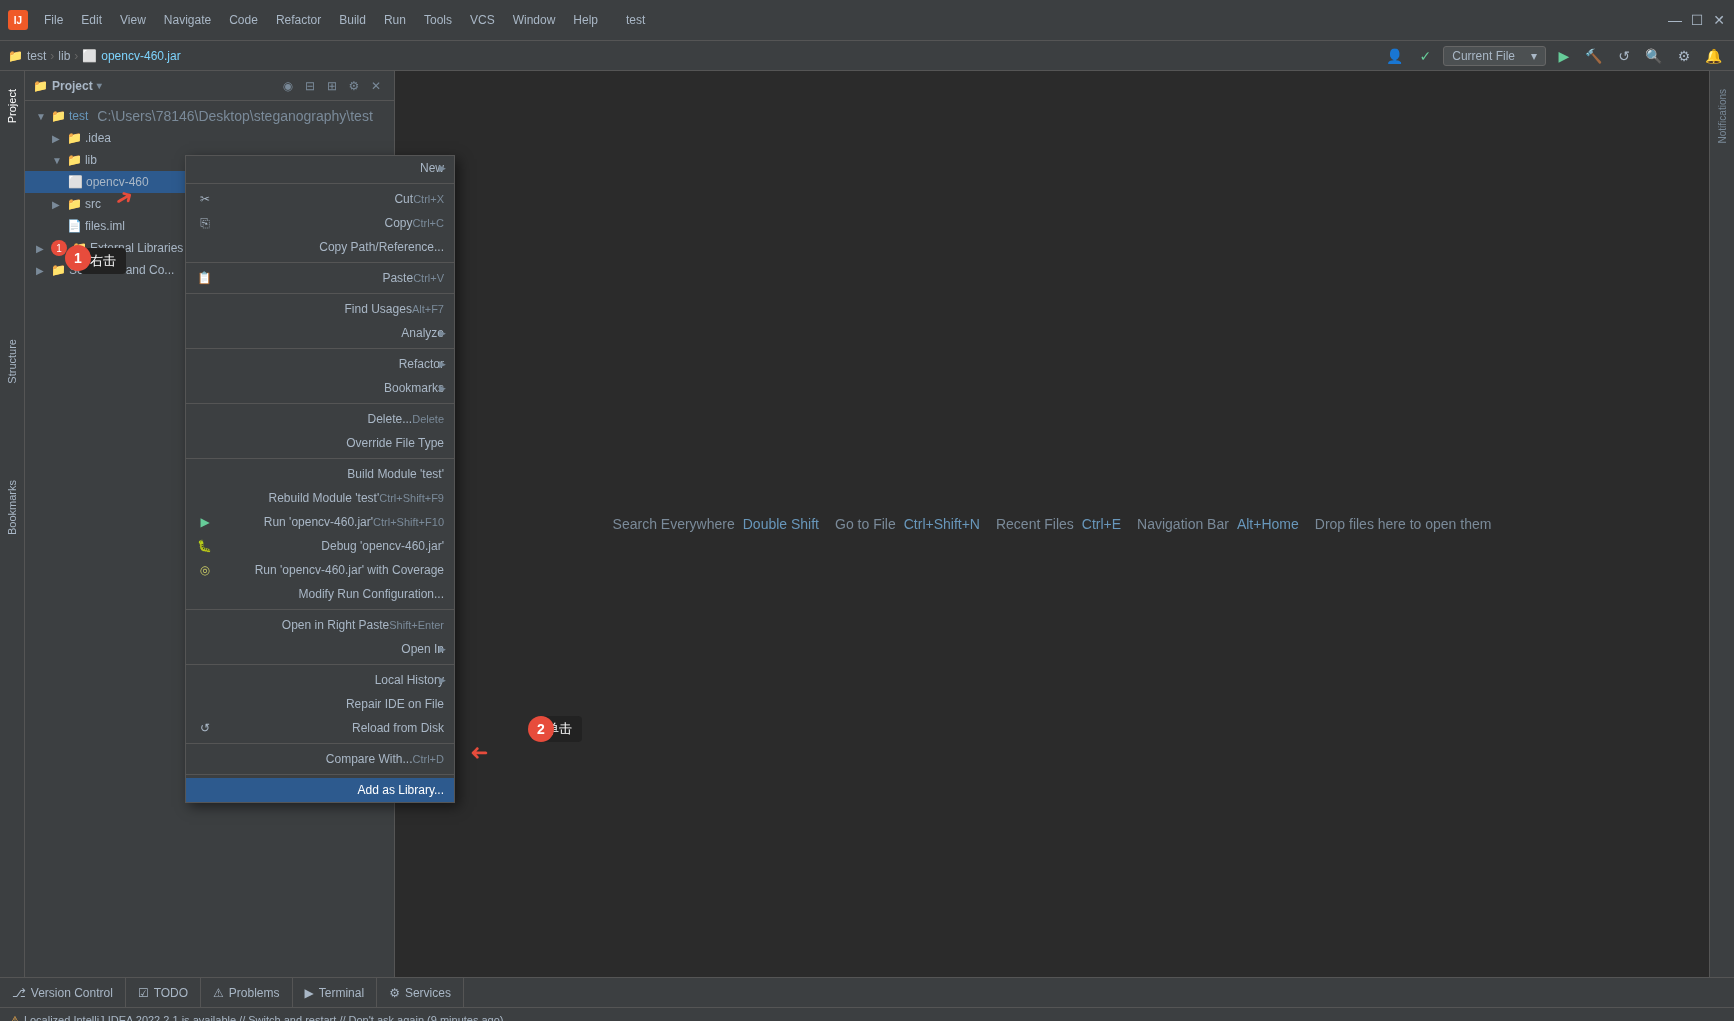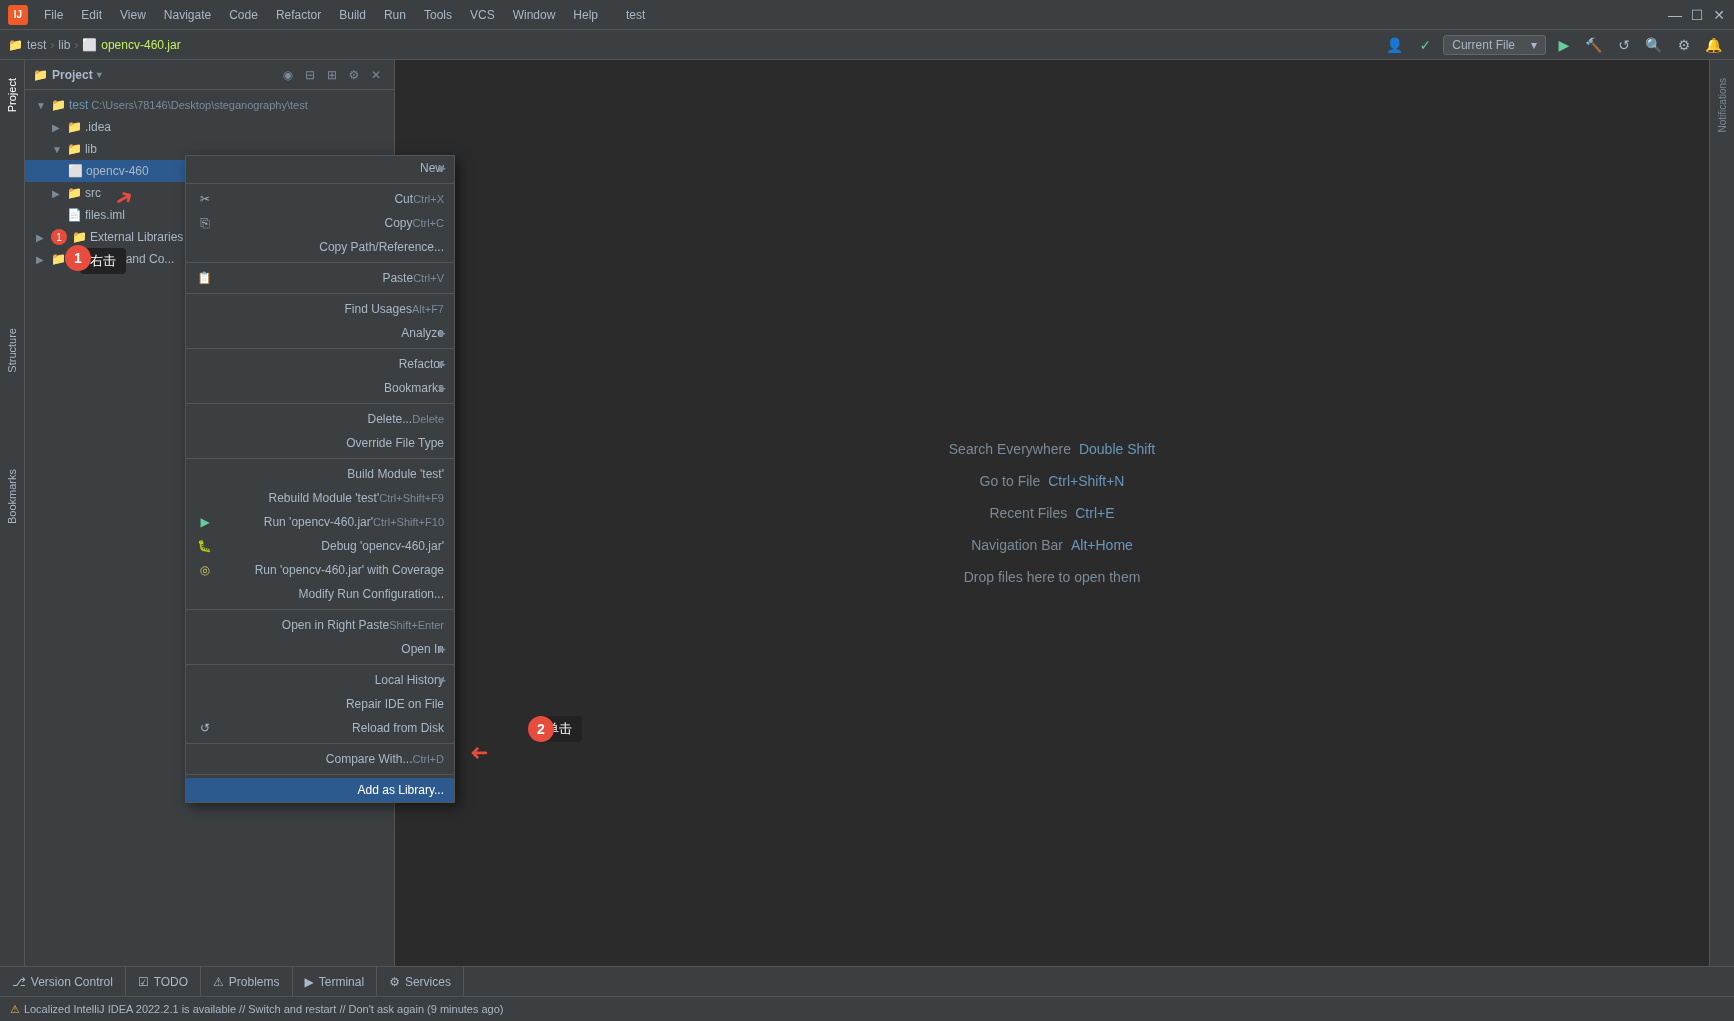--- a/index.html
+++ b/index.html
@@ -9,21 +9,21 @@
       background: #2b2b2b;
       font-family: 'Segoe UI', sans-serif;
       font-size: 13px;
       color: #a9b7c6;
       overflow: hidden;
       position: relative;
     }
 
     
     .title-bar {
-      height: 30px;
+      height: 41px;
       background: #3c3f41;
       display: flex;
       align-items: center;
       padding: 0 8px;
       border-bottom: 1px solid #555;
     }
     .title-bar-logo {
       width: 20px; height: 20px;
       background: #f05a28;
       border-radius: 3px;
@@ -202,21 +202,21 @@
     .cm-label { flex: 1; text-align: right; }
     .cm-shortcut { color: #7a8a99; font-size: 11px; margin-left: auto; }
     .cm-separator { height: 1px; background: #555; margin: 3px 0; }
     .cm-icon { width: 18px; display: flex; align-items: center; justify-content: center; margin-right: 4px; }
 
     
     .editor-area {
       flex: 1;
       background: #2b2b2b;
       display: flex;
-      flex-direction: column;
+      flex-direction: row;
       align-items: center;
       justify-content: center;
       gap: 16px;
     }
     .shortcut-hint {
       font-size: 14px;
       color: #7a8a99;
       display: flex; gap: 8px; align-items: center;
     }
     .shortcut-key {
@@ -324,21 +324,21 @@
 </div>
 
 <div class="nav-bar">
   <div class="nav-breadcrumb">
     <span style="color:#e8a838">📁</span>
     <span style="color:#a9b7c6">test</span>
     <span class="nav-sep">›</span>
     <span style="color:#a9b7c6">lib</span>
     <span class="nav-sep">›</span>
     <span style="color:#6897bb">⬜</span>
-    <span style="color:#bef264">opencv-460.jar</span>
+    <span style="color:#7dd3fc">opencv-460.jar</span>
   </div>
   <div class="nav-right">
     <div class="icon-btn">👤</div>
     <div class="icon-btn" style="color:#6c9;">✓</div>
     <div class="current-file-btn">
       <span>Current File</span>
       <span>▾</span>
     </div>
     <div class="icon-btn" style="color:#6c9;">▶</div>
     <div class="icon-btn" style="color:#aaa;">🔨</div>
@@ -372,21 +372,21 @@
         <div class="ph-icon">✕</div>
       </div>
     </div>
     <div class="tree">
 
       <div class="tree-item">
         <span class="tree-indent" style="width:4px"></span>
         <span class="tree-arrow">▼</span>
         <span class="folder-icon">📁</span>
         <span style="color:#6897bb;">test</span>
-        <span style="color:#7a8a99; font-size:11px; margin-left:0">C:\Users\78146\Desktop\steganography\test</span>
+        <span style="color:#7a8a99; font-size:14px; margin-left:6px">C:\Users\78146\Desktop\steganography\test</span>
       </div>
 
       <div class="tree-item">
         <span class="tree-indent" style="width:20px"></span>
         <span class="tree-arrow">▶</span>
         <span class="folder-icon">📁</span>
         <span>.idea</span>
       </div>
 
       <div class="tree-item">

